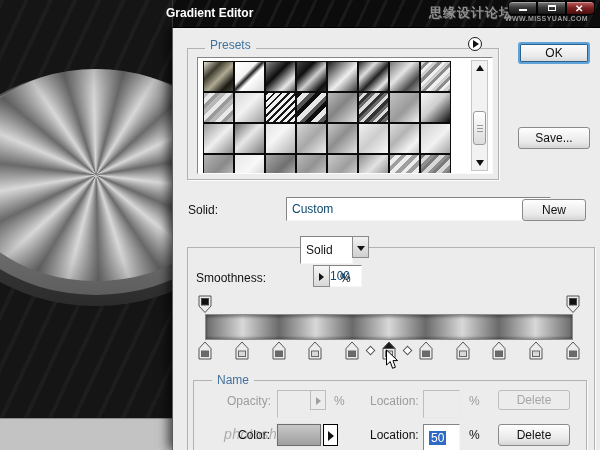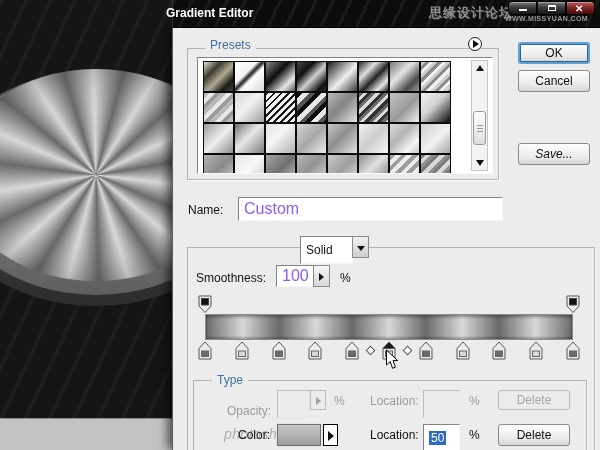--- a/index.html
+++ b/index.html
@@ -68,21 +68,21 @@
   
   .btn{background:linear-gradient(180deg,#fefefe,#e9e9e9 70%,#d5d5d5);border:1px solid #8a8a8a;
     border-radius:3px;font-size:12px;color:#111;text-align:center;box-sizing:border-box;
     display:flex;align-items:center;justify-content:center;}
   .btn-default{border:2px solid #5da2d8;box-shadow:inset 0 0 0 1px #2c628b;}
   .btn-disabled{background:#ececec;border:1px solid #bcbcbc;color:#a6a6a6;box-shadow:none;}
   .field{background:#fff;border:1px solid;border-color:#848484 #f6f6f6 #f6f6f6 #848484;
     box-sizing:border-box;font-size:12px;color:#111;padding:13px 5px;display:flex;align-items:center;}
   .field-disabled{background:#ececec;border-color:#bdbdbd #e8e8e8 #e8e8e8 #bdbdbd;}
   input.fld{position:absolute;background:#fff;border:1px solid;border-color:#848484 #f6f6f6 #f6f6f6 #848484;
-    box-sizing:border-box;font-size:16px;color:#8b5cf6;padding:0 5px;font-family:"Liberation Sans",sans-serif;outline:none;}
+    box-sizing:border-box;font-size:12px;color:#0c4a6e;padding:0 5px;font-family:"Liberation Sans",sans-serif;outline:none;margin-left:48px;}
   .label{font-size:12px;color:#111;white-space:nowrap;}
   .label-gray{color:#9c9c9c;}
   .spinbtn{background:linear-gradient(180deg,#f6f6f6,#d8d8d8);border:1px solid #8a8a8a;box-sizing:border-box;}
   .spinbtn .tri-r{position:absolute;left:5px;top:7px;width:0;height:0;border-left:5px solid #111;
     border-top:4px solid transparent;border-bottom:4px solid transparent;}
   .spinbtn.sm .tri-r{top:6px;}
   .tri-gray{border-left-color:#a0a0a0 !important;}
   .dd-btn{background:linear-gradient(180deg,#f2f2f2,#cfcfcf);border:1px solid #8a8a8a;box-sizing:border-box;}
   .dd-btn .tri-d{position:absolute;left:4px;top:9px;width:0;height:0;border-top:5px solid #111;
     border-left:4px solid transparent;border-right:4px solid transparent;}
@@ -179,25 +179,25 @@
     </div>
   <div class="abs vscroll">
     <span class="sb-up"></span>
     <span class="sb-down"></span>
     <span class="sb-thumb">
         <span class="sb-grip"></span>
       </span>
   </div>
 
   <div class="abs btn btn-default" style="left:518px;top:42px;width:72px;height:22px;">OK</div>
-  <div class="abs btn" style="left:518px;top:70px;width:72px;height:22px;">Cancel</div>
-  <div class="abs btn" style="left:518px;top:143px;width:72px;height:22px;font-style:italic;">Save...</div>
-
-  <div class="abs label" style="left:188px;top:203px;">Name:</div>
+  <div class="abs btn" style="left:518px;top:127px;width:72px;height:22px;">Save...</div>
+
+  <div class="abs label" style="left:188px;top:203px;">Solid:</div>
   <input class="fld" style="left: 238px; top: 197px; width: 265px; height: 24px;" value="Custom">
+  <div class="abs btn" style="left:522px;top:199px;width:64px;height:22px;">New</div>
 
   <div class="abs groupbox" style="left:187px;top:247px;width:406px;height:210px;"></div>
   <div class="abs field" style="left:300px;top:236px;width:53px;height:22px;">Solid</div>
   <div class="abs dd-btn" style="left:352px;top:236px;width:17px;height:22px;">
       <span class="tri-d"></span>
     </div>
 
   <div class="abs label" style="left:196px;top:271px;">Smoothness:</div>
   <input class="fld" style="left: 276px; top: 265px; width: 38px; height: 22px;" value="100">
   <div class="abs spinbtn" style="left:313px;top:265px;width:17px;height:22px;">
@@ -264,23 +264,23 @@
         </svg></div>
       <div class="midpoint" style="left: 367.1px;"></div>
       <div class="midpoint" style="left: 403.9px;"></div>
     </div>
 
   <svg class="abs cursor-svg" width="14" height="21" viewBox="0 0 14 21">
     <path d="M1.5 1 L1.5 16 L5.2 12.6 L7.6 19.3 L10.4 18.2 L8 11.6 L12.6 11.6 Z" fill="#ffffff" stroke="#000000" stroke-width="1"></path>
   </svg>
 
   <div class="abs groupbox" style="left:193px;top:380px;width:392px;height:78px;"></div>
-  <div class="abs group-label" style="left:212px;top:373px;">Type</div>
-
-  <div class="abs label label-gray" style="left:227px;top:404px;">Opacity:</div>
+  <div class="abs group-label" style="left:212px;top:373px;">Name</div>
+
+  <div class="abs label label-gray" style="left:227px;top:394px;">Opacity:</div>
   <div class="abs field field-disabled" style="left:277px;top:390px;width:34px;height:20px;"></div>
   <div class="abs spinbtn sm" style="left:310px;top:390px;width:16px;height:20px;background:#ececec;border-color:#bdbdbd;">
       <span class="tri-r tri-gray"></span>
     </div>
   <div class="abs label label-gray" style="left:334px;top:394px;">%</div>
   <div class="abs label label-gray" style="left:370px;top:394px;">Location:</div>
   <div class="abs field field-disabled" style="left:423px;top:390px;width:37px;height:20px;"></div>
   <div class="abs label label-gray" style="left:469px;top:394px;">%</div>
   <div class="abs btn btn-disabled" style="left:498px;top:390px;width:72px;height:20px;">Delete</div>
 

